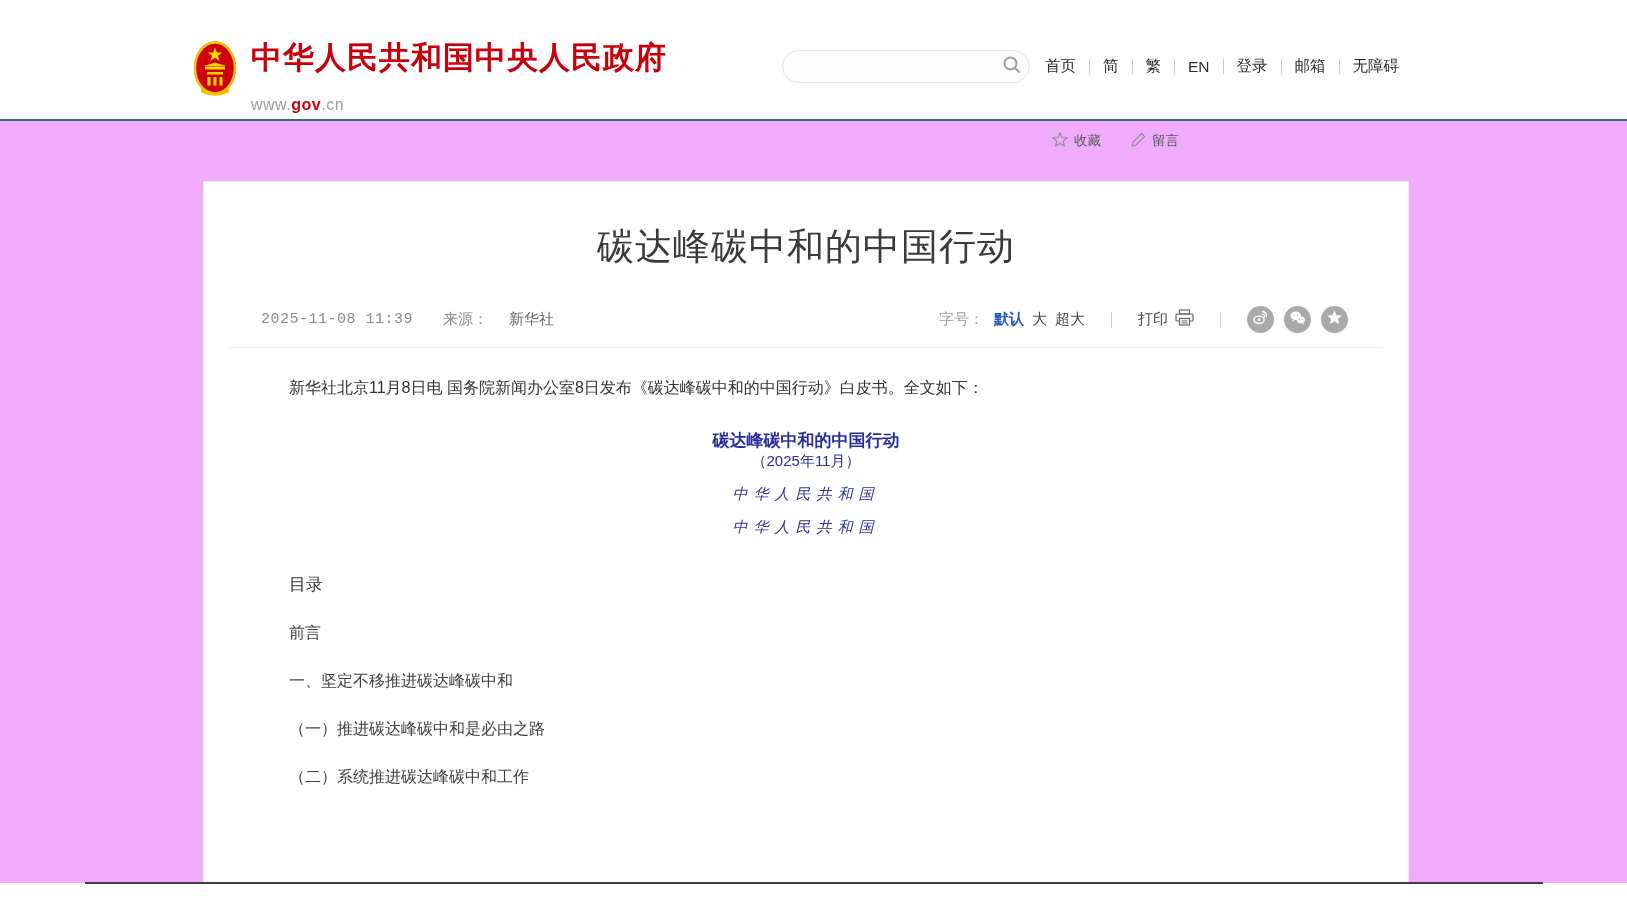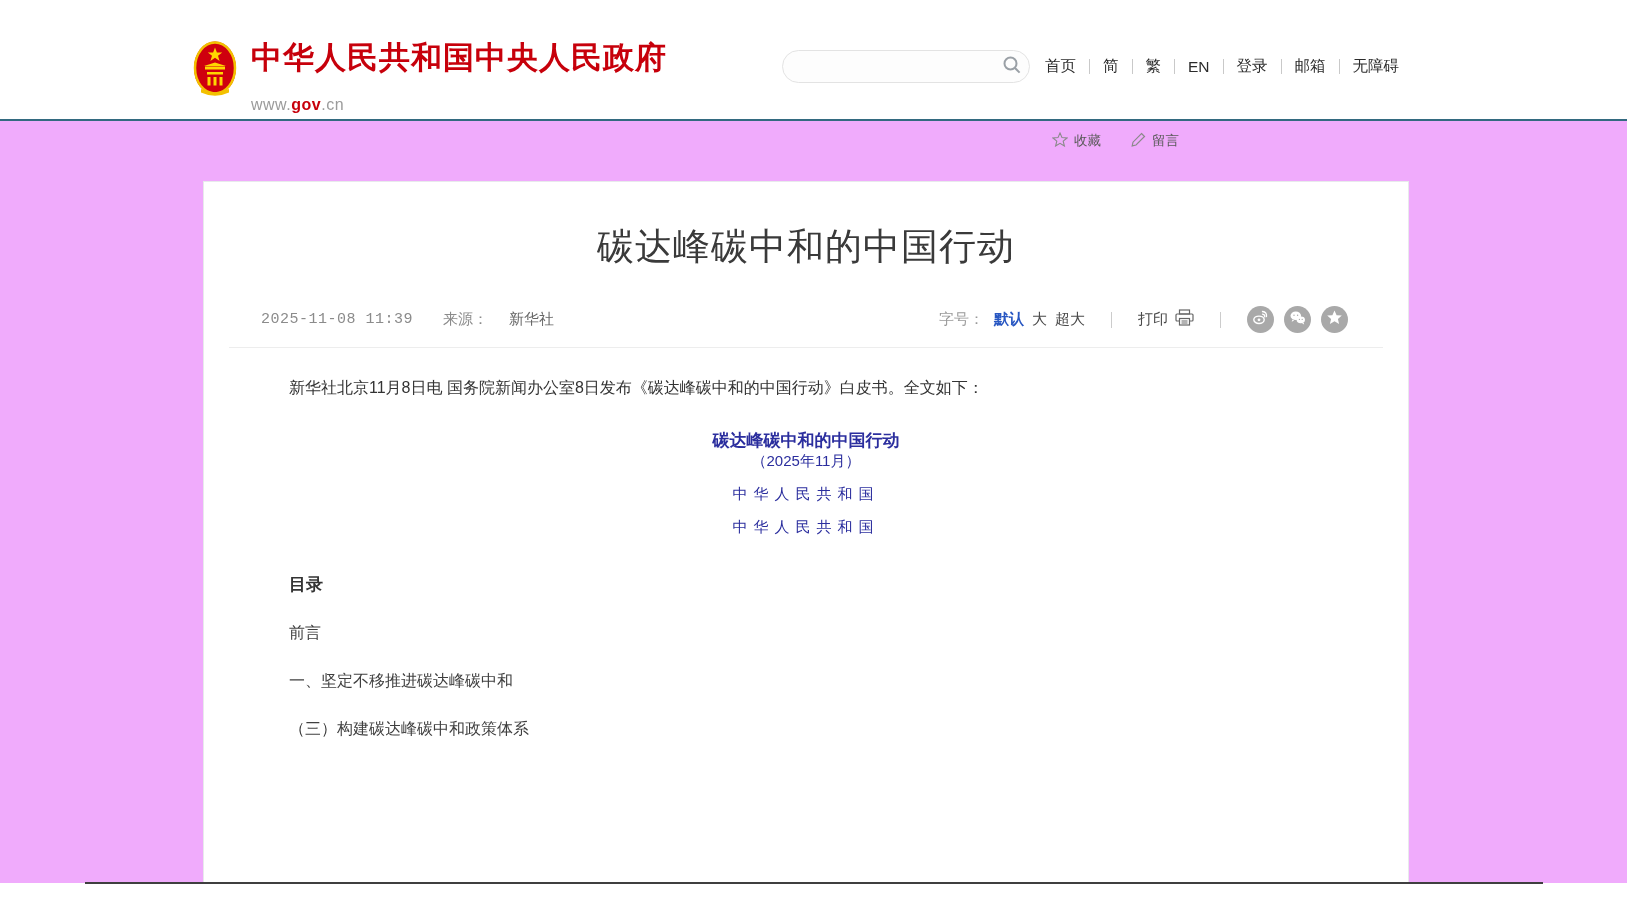--- a/index.html
+++ b/index.html
@@ -52,22 +52,22 @@
   .share-circle { width:27px; height:27px; border-radius:50%; background:#a9a9a9;
     display:flex; align-items:center; justify-content:center; cursor:pointer; }
 
   .meta-hr { margin:14px 25px 0 25px; border:none; border-top:1px solid #ededed; }
 
   .doc-body { margin:0 85px; color:#333; }
   .lead { margin-top:27px; font-size:16px; line-height:1.65; color:#333; }
   .doc-title { margin-top:28px; text-align:center; font-size:17px; font-weight:bold; color:#2b2e9e; }
   .doc-dateline { margin-top:0; text-align:center; font-size:15px; color:#2b2e9e; }
   .doc-issuer { margin-top:14px; text-align:center; font-size:15px; color:#2b2e9e;
-    font-family:"DejaVu Serif", serif; letter-spacing:6px; }
-  .toc-heading { margin-top:36px; font-size:17px; font-weight:bold; color:#333; }
+    font-family:"DejaVu Serif", serif; letter-spacing:6px;font-style:italic; }
+  .toc-heading { margin-top:36px; font-size:17px; font-weight:normal; color:#333; }
   .toc-item { margin-top:27px; font-size:16px; color:#3f3f3f; }
 
   
   .bottom-strip { position:absolute; top:883px; left:0; width:100%; height:32px; background:#fff; }
   .bottom-line { position:absolute; top:882px; left:85px; width:1458px; height:2px; background:#3f3f3f; }
 </style>
 </head>
 <body>
 
 <div class="viewport">
@@ -214,21 +214,22 @@
       <div class="doc-body">
         <p class="lead">新华社北京11月8日电 国务院新闻办公室8日发布《碳达峰碳中和的中国行动》白皮书。全文如下：</p>
         <div class="doc-title">碳达峰碳中和的中国行动</div>
         <div class="doc-dateline">（2025年11月）</div>
         <div class="doc-issuer">中华人民共和国</div>
         <div class="doc-issuer">中华人民共和国</div>
 
         <div class="toc-heading">目录</div>
         <div class="toc-item">前言</div>
         <div class="toc-item">一、坚定不移推进碳达峰碳中和</div>
-        <div class="toc-item">（三）构建碳达峰碳中和政策体系</div>
+        <div class="toc-item">（一）推进碳达峰碳中和是必由之路</div>
+        <div class="toc-item">（二）系统推进碳达峰碳中和工作</div>
 
       </div>
     </div>
   </div>
 
   <div class="bottom-strip"></div>
   <div class="bottom-line"></div>
 
 </div>
 

